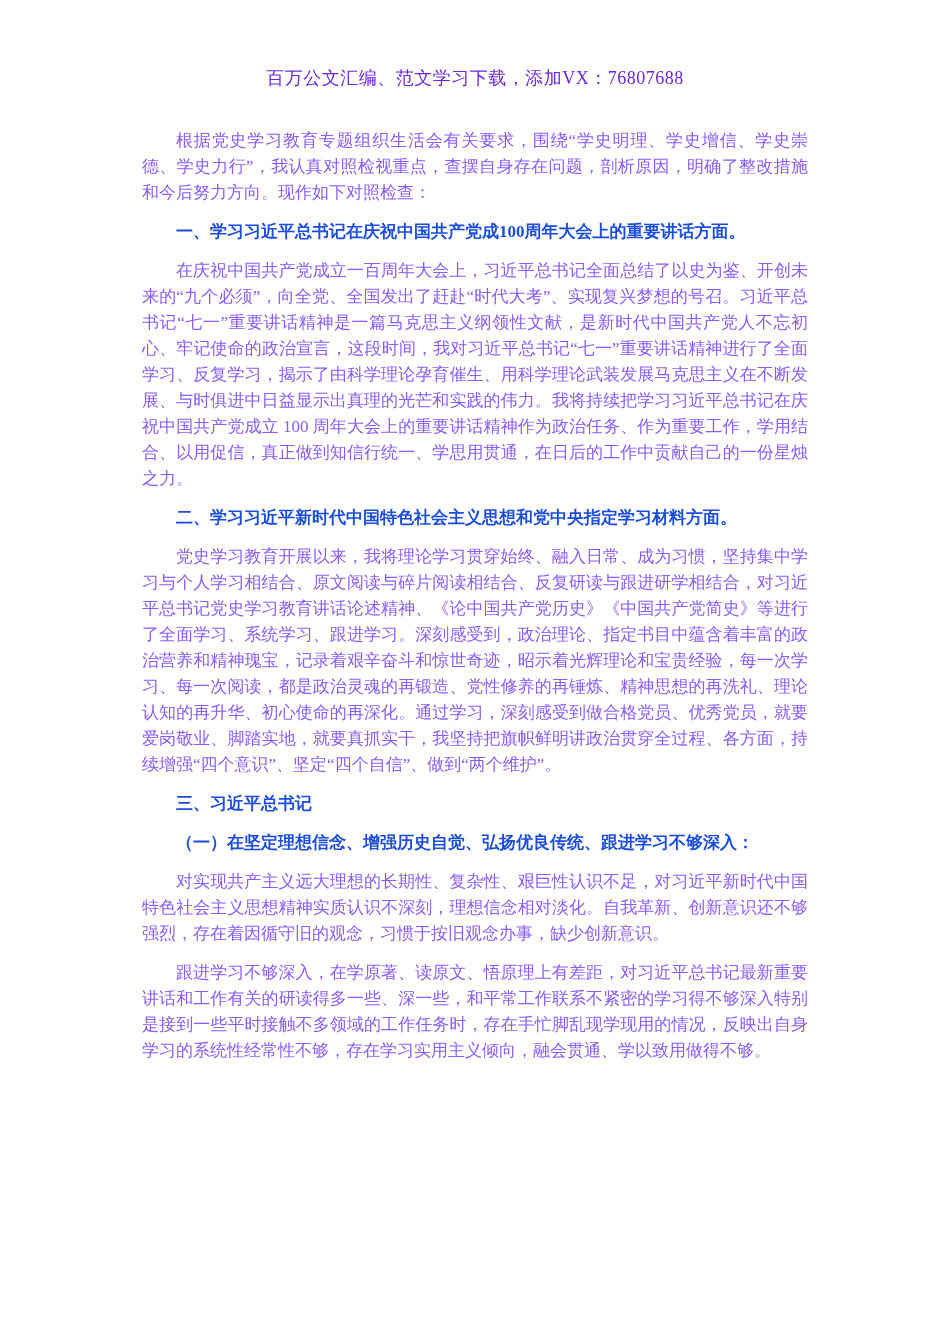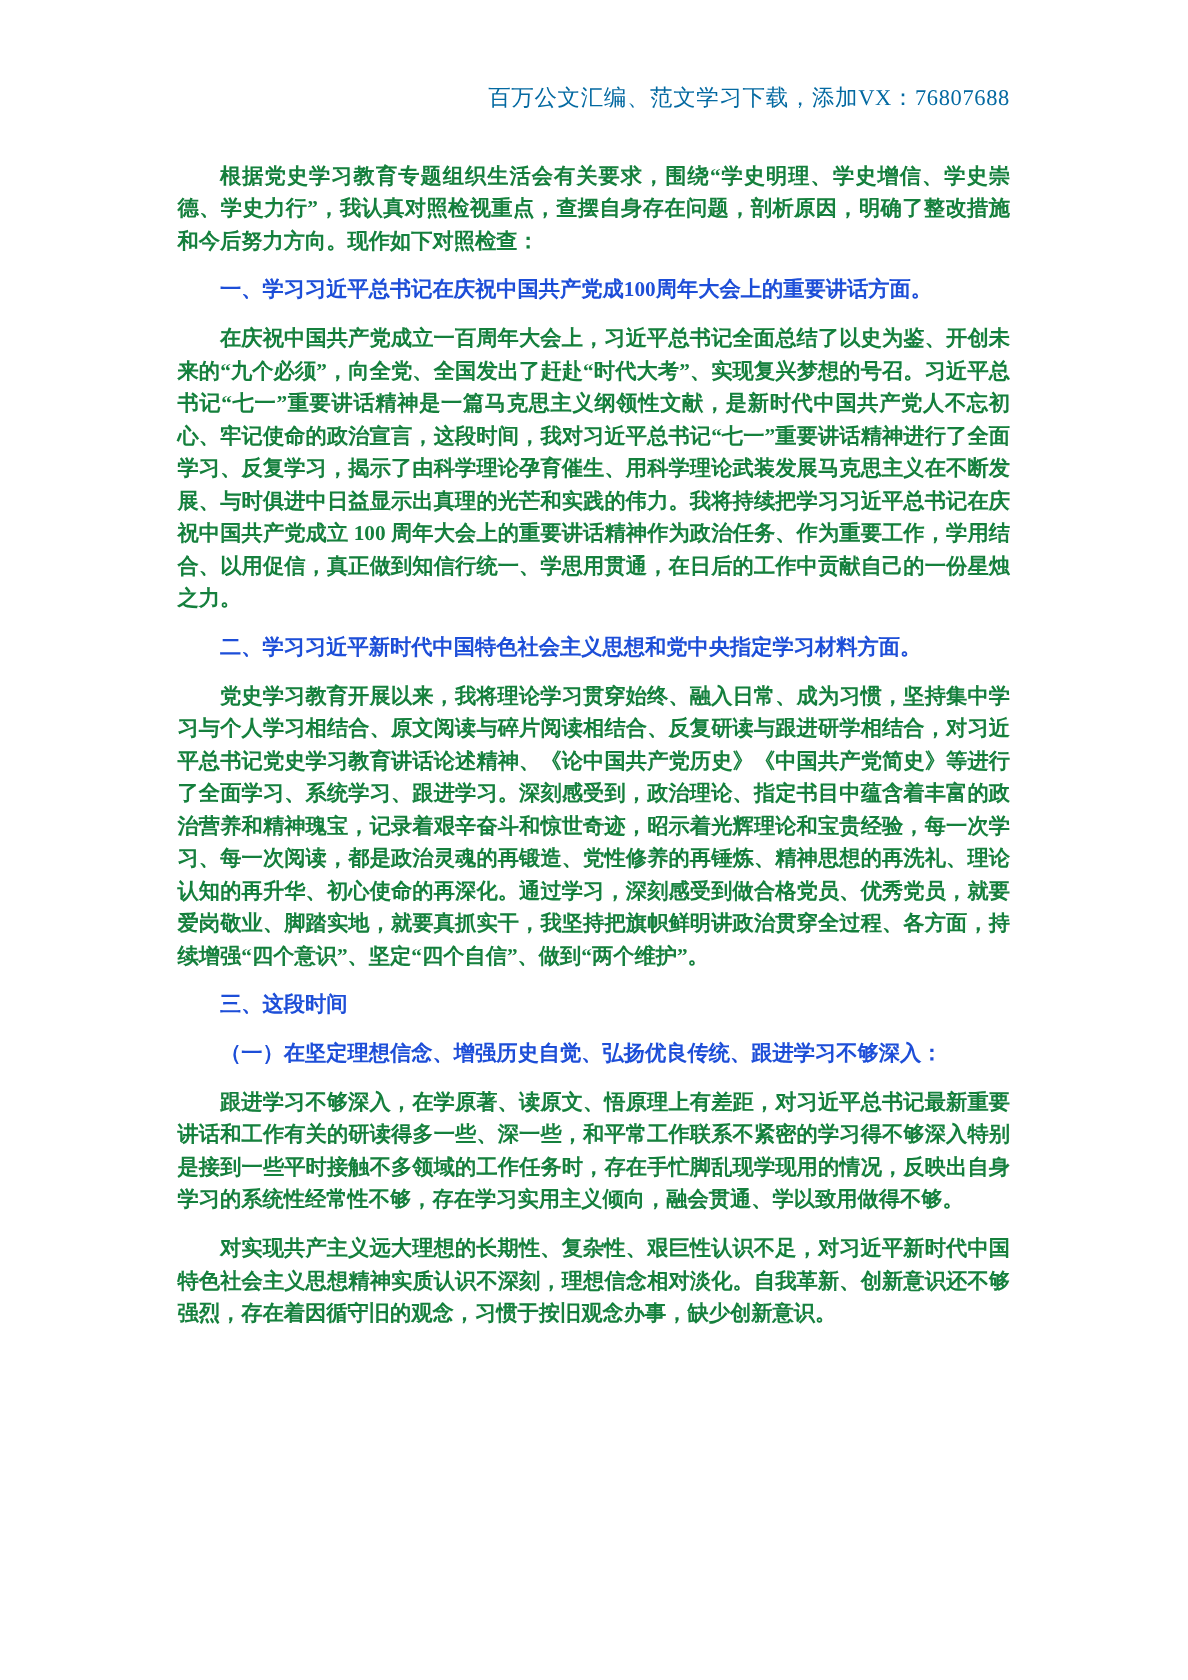--- a/index.html
+++ b/index.html
@@ -12,36 +12,35 @@
       width: 950px;
       height: 1344px;
       margin: 0 auto;
       background: #ffffff;
       box-sizing: border-box;
       padding: 66px 142px 0 142px;
       font-family: "Liberation Serif", "DejaVu Serif", serif;
       overflow: hidden;
     }
     .promo-header {
-      color: #0369a1;
-      text-align: right;
+      color: #6d28d9;
+      text-align: center;
       font-size: 18px;
       line-height: 24px;
       margin: 0 0 38px 0;
       letter-spacing: 0.5px;
     }
     .content p {
       font-size: 17px;
       line-height: 26px;
-      color: #15803d;
+      color: #8b5cf6;
       text-align: justify;
       text-indent: 2em;
       margin: 0 0 13px 0;
       word-break: break-all;
-      font-weight: bold;
     }
     .content p.heading {
       font-weight: bold;
       color: #1d4ed8;
     }
   </style>
 </head>
 <body>
 
 <div class="page">
@@ -53,23 +52,23 @@
     <p class="body">根据党史学习教育专题组织生活会有关要求，围绕“学史明理、学史增信、学史崇德、学史力行”，我认真对照检视重点，查摆自身存在问题，剖析原因，明确了整改措施和今后努力方向。现作如下对照检查：</p>
 
     <p class="heading">一、学习习近平总书记在庆祝中国共产党成100周年大会上的重要讲话方面。</p>
 
     <p class="body">在庆祝中国共产党成立一百周年大会上，习近平总书记全面总结了以史为鉴、开创未来的“九个必须”，向全党、全国发出了赶赴“时代大考”、实现复兴梦想的号召。习近平总书记“七一”重要讲话精神是一篇马克思主义纲领性文献，是新时代中国共产党人不忘初心、牢记使命的政治宣言，这段时间，我对习近平总书记“七一”重要讲话精神进行了全面学习、反复学习，揭示了由科学理论孕育催生、用科学理论武装发展马克思主义在不断发展、与时俱进中日益显示出真理的光芒和实践的伟力。我将持续把学习习近平总书记在庆祝中国共产党成立 100 周年大会上的重要讲话精神作为政治任务、作为重要工作，学用结合、以用促信，真正做到知信行统一、学思用贯通，在日后的工作中贡献自己的一份星烛之力。</p>
 
     <p class="heading">二、学习习近平新时代中国特色社会主义思想和党中央指定学习材料方面。</p>
 
     <p class="body">党史学习教育开展以来，我将理论学习贯穿始终、融入日常、成为习惯，坚持集中学习与个人学习相结合、原文阅读与碎片阅读相结合、反复研读与跟进研学相结合，对习近平总书记党史学习教育讲话论述精神、《论中国共产党历史》《中国共产党简史》等进行了全面学习、系统学习、跟进学习。深刻感受到，政治理论、指定书目中蕴含着丰富的政治营养和精神瑰宝，记录着艰辛奋斗和惊世奇迹，昭示着光辉理论和宝贵经验，每一次学习、每一次阅读，都是政治灵魂的再锻造、党性修养的再锤炼、精神思想的再洗礼、理论认知的再升华、初心使命的再深化。通过学习，深刻感受到做合格党员、优秀党员，就要爱岗敬业、脚踏实地，就要真抓实干，我坚持把旗帜鲜明讲政治贯穿全过程、各方面，持续增强“四个意识”、坚定“四个自信”、做到“两个维护”。</p>
 
-    <p class="heading">三、这段时间</p>
+    <p class="heading">三、习近平总书记</p>
 
     <p class="heading">（一）在坚定理想信念、增强历史自觉、弘扬优良传统、跟进学习不够深入：</p>
 
+    <p class="body">对实现共产主义远大理想的长期性、复杂性、艰巨性认识不足，对习近平新时代中国特色社会主义思想精神实质认识不深刻，理想信念相对淡化。自我革新、创新意识还不够强烈，存在着因循守旧的观念，习惯于按旧观念办事，缺少创新意识。</p>
+
     <p class="body">跟进学习不够深入，在学原著、读原文、悟原理上有差距，对习近平总书记最新重要讲话和工作有关的研读得多一些、深一些，和平常工作联系不紧密的学习得不够深入特别是接到一些平时接触不多领域的工作任务时，存在手忙脚乱现学现用的情况，反映出自身学习的系统性经常性不够，存在学习实用主义倾向，融会贯通、学以致用做得不够。</p>
-
-    <p class="body">对实现共产主义远大理想的长期性、复杂性、艰巨性认识不足，对习近平新时代中国特色社会主义思想精神实质认识不深刻，理想信念相对淡化。自我革新、创新意识还不够强烈，存在着因循守旧的观念，习惯于按旧观念办事，缺少创新意识。</p>
 
   </div>
 
 </div>
 
 </body></html>

